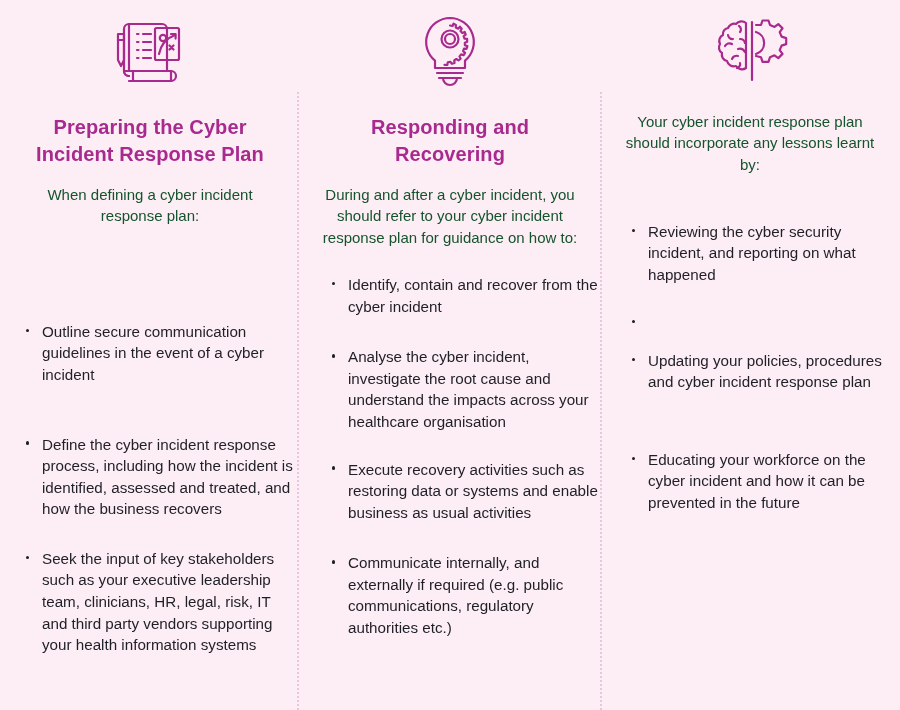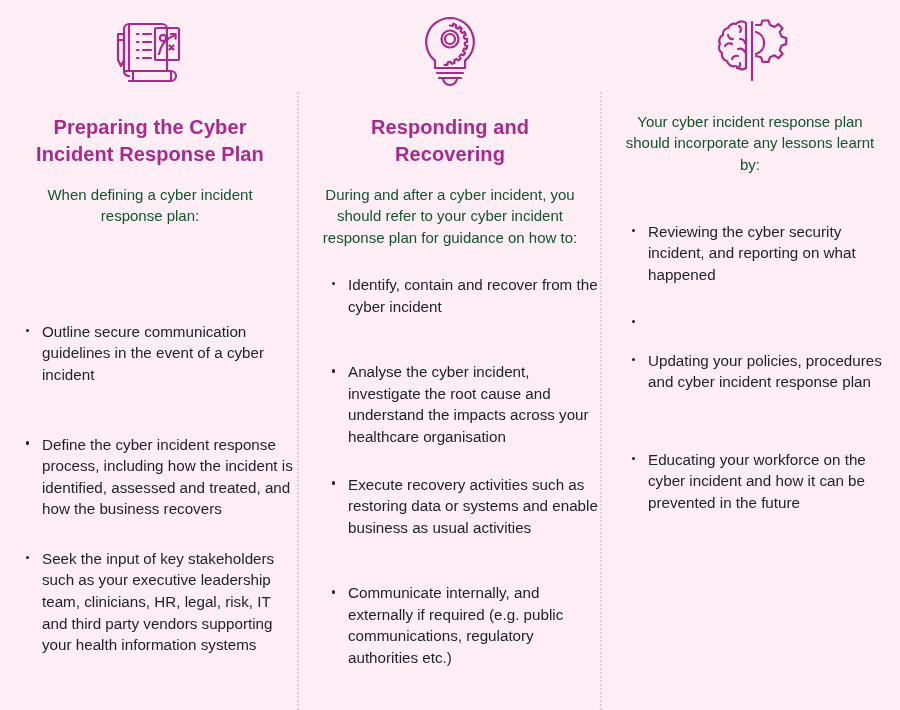--- a/index.html
+++ b/index.html
@@ -108,21 +108,21 @@
 
   .col2 .bullets { margin-top: 26px; padding-left: 16px; padding-right: 0px; }
   .col2 .bullet + .bullet { margin-top: 26px; }
 
   .col3 .bullets { margin-top: 46px; padding-left: 16px; padding-right: 0px; }
   .col3 .bullet + .bullet { margin-top: 26px; }
 
   .col3 .bullet.gap-before { margin-top: 64px; }
   .col3 .bullet.gap-small { margin-top: 56px; }
   .col1 .bullet.gap-wide { margin-top: 48px; }
-  .col2 .bullet.gap-wide { margin-top: 44px; }
+  .col2 .bullet.gap-wide { margin-top: 29px; }
 </style>
 </head>
 <body>
 
 <div class="infographic">
 
   <div class="divider one"></div>
   <div class="divider two"></div>
 
   <div class="column col1">

